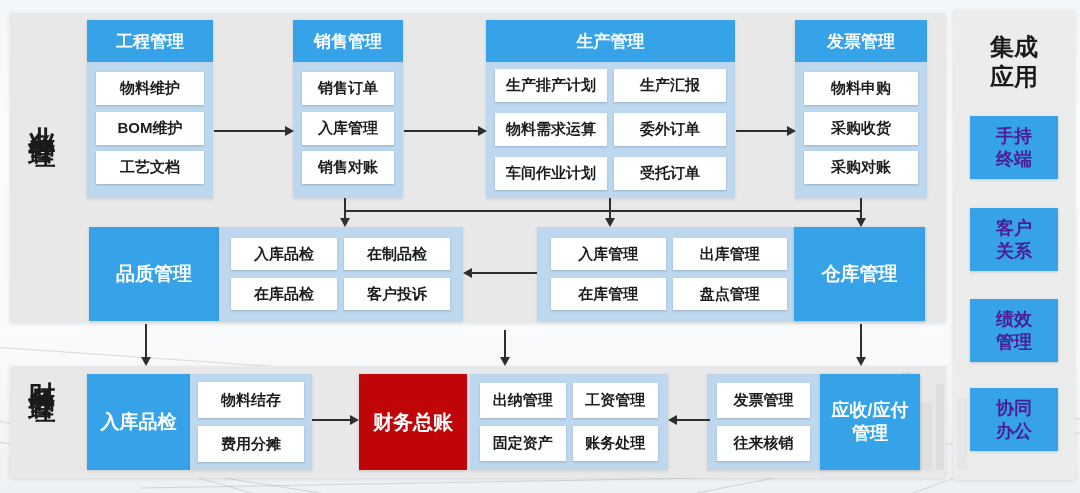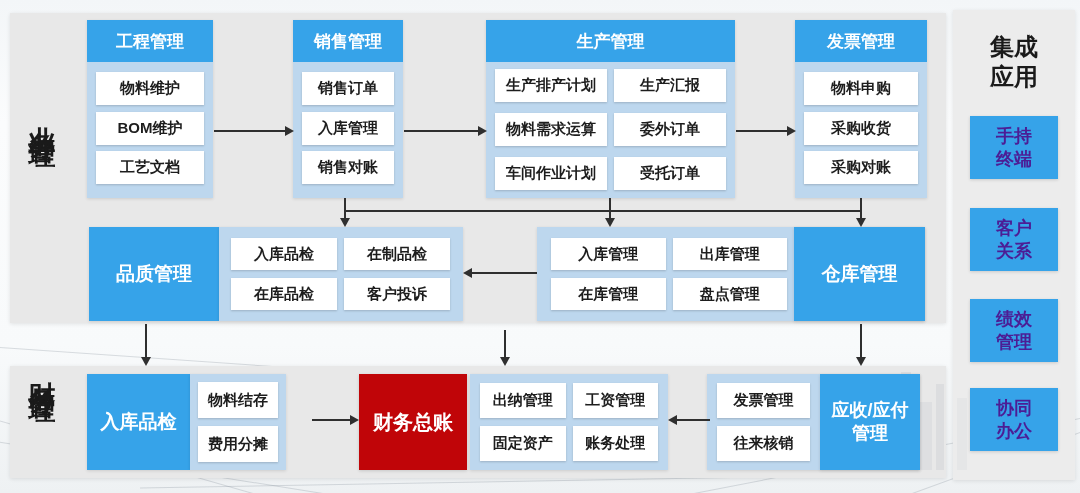--- a/index.html
+++ b/index.html
@@ -158,21 +158,21 @@
   </div>
 
   <div class="vl" style="left:145px;top:324px;height:33px;"></div>
   <div class="ar down" style="left:141px;top:357px;"></div>
   <div class="vl" style="left:504px;top:330px;height:27px;"></div>
   <div class="ar down" style="left:500px;top:357px;"></div>
   <div class="vl" style="left:860px;top:324px;height:33px;"></div>
   <div class="ar down" style="left:856px;top:357px;"></div>
 
   <div class="bluebox" style="left:87px;top:374px;width:103px;height:96px;">入库品检</div>
-  <div class="lgroup flexcol" style="left:190px;top:374px;width:96px;height:96px;padding:8px;box-sizing:border-box;">
+  <div class="lgroup flexcol" style="left:190px;top:374px;width:122px;height:96px;padding:8px;box-sizing:border-box;">
     <div class="wbox">物料结存</div>
     <div class="wbox">费用分摊</div>
   </div>
 
   <div class="hl" style="left:312px;top:419px;width:38px;"></div>
   <div class="ar right" style="left:350px;top:415px;"></div>
 
   <div class="redbox" style="left:359px;top:374px;width:108px;height:96px;">财务总账</div>
 
   <div class="lgroup grid2" style="left:470px;top:374px;width:198px;height:96px;padding:9px 10px;box-sizing:border-box;">

